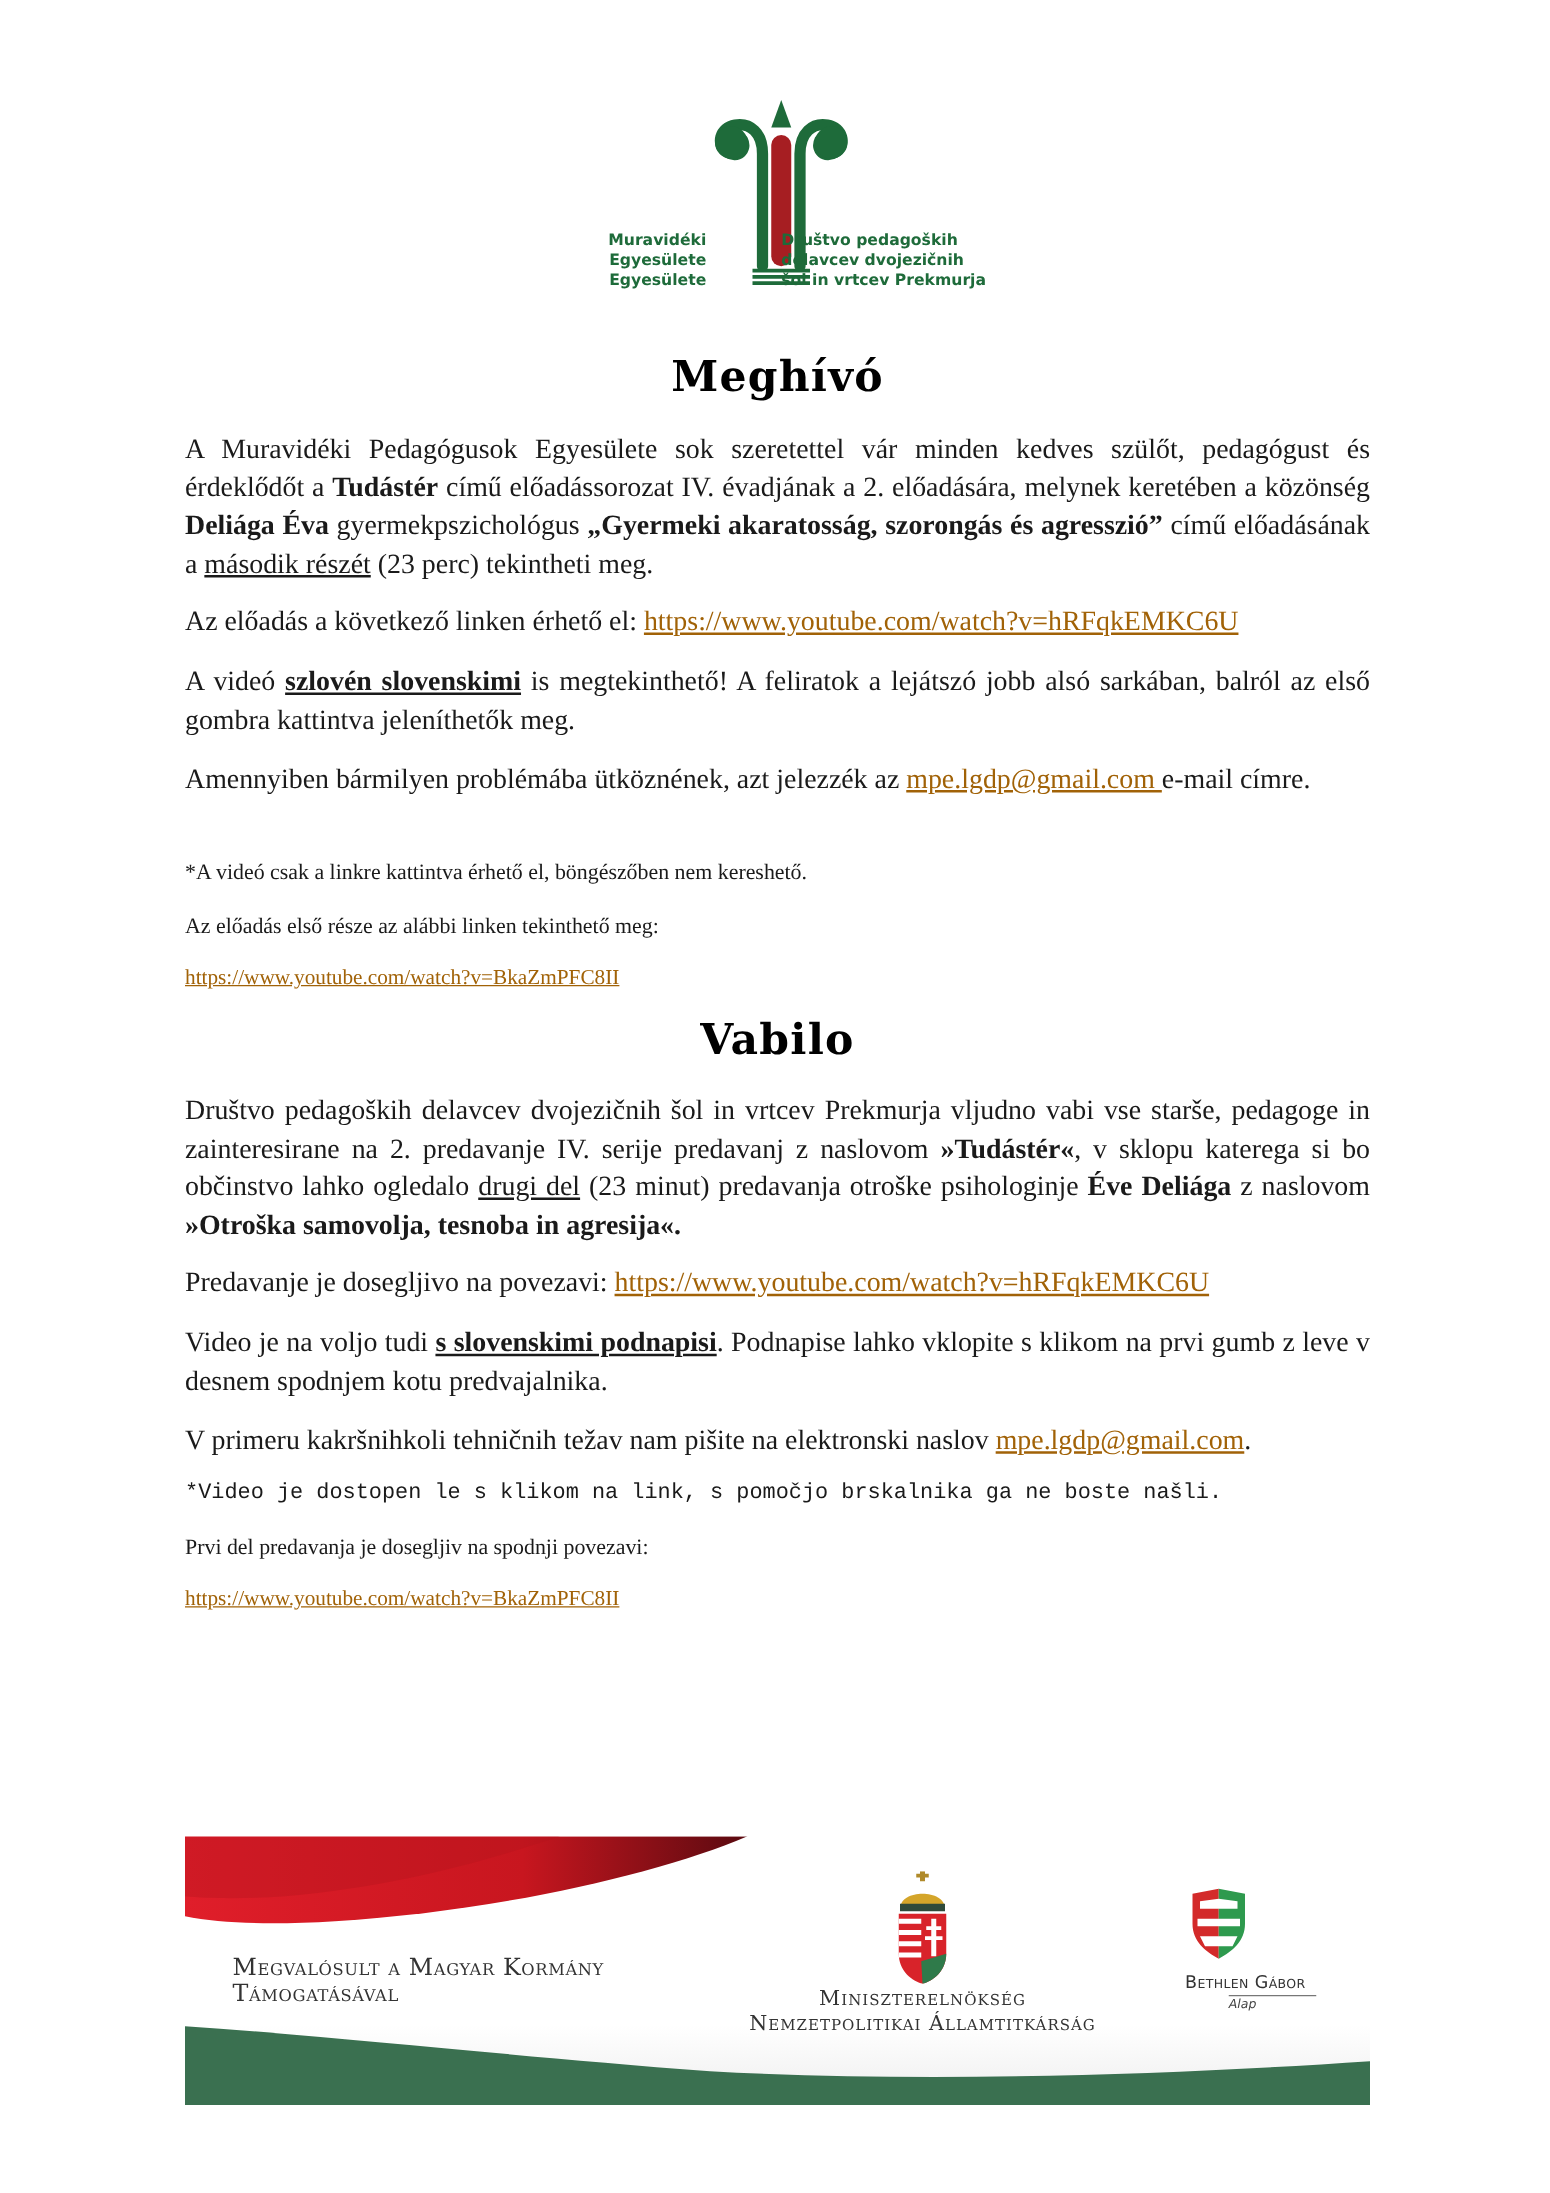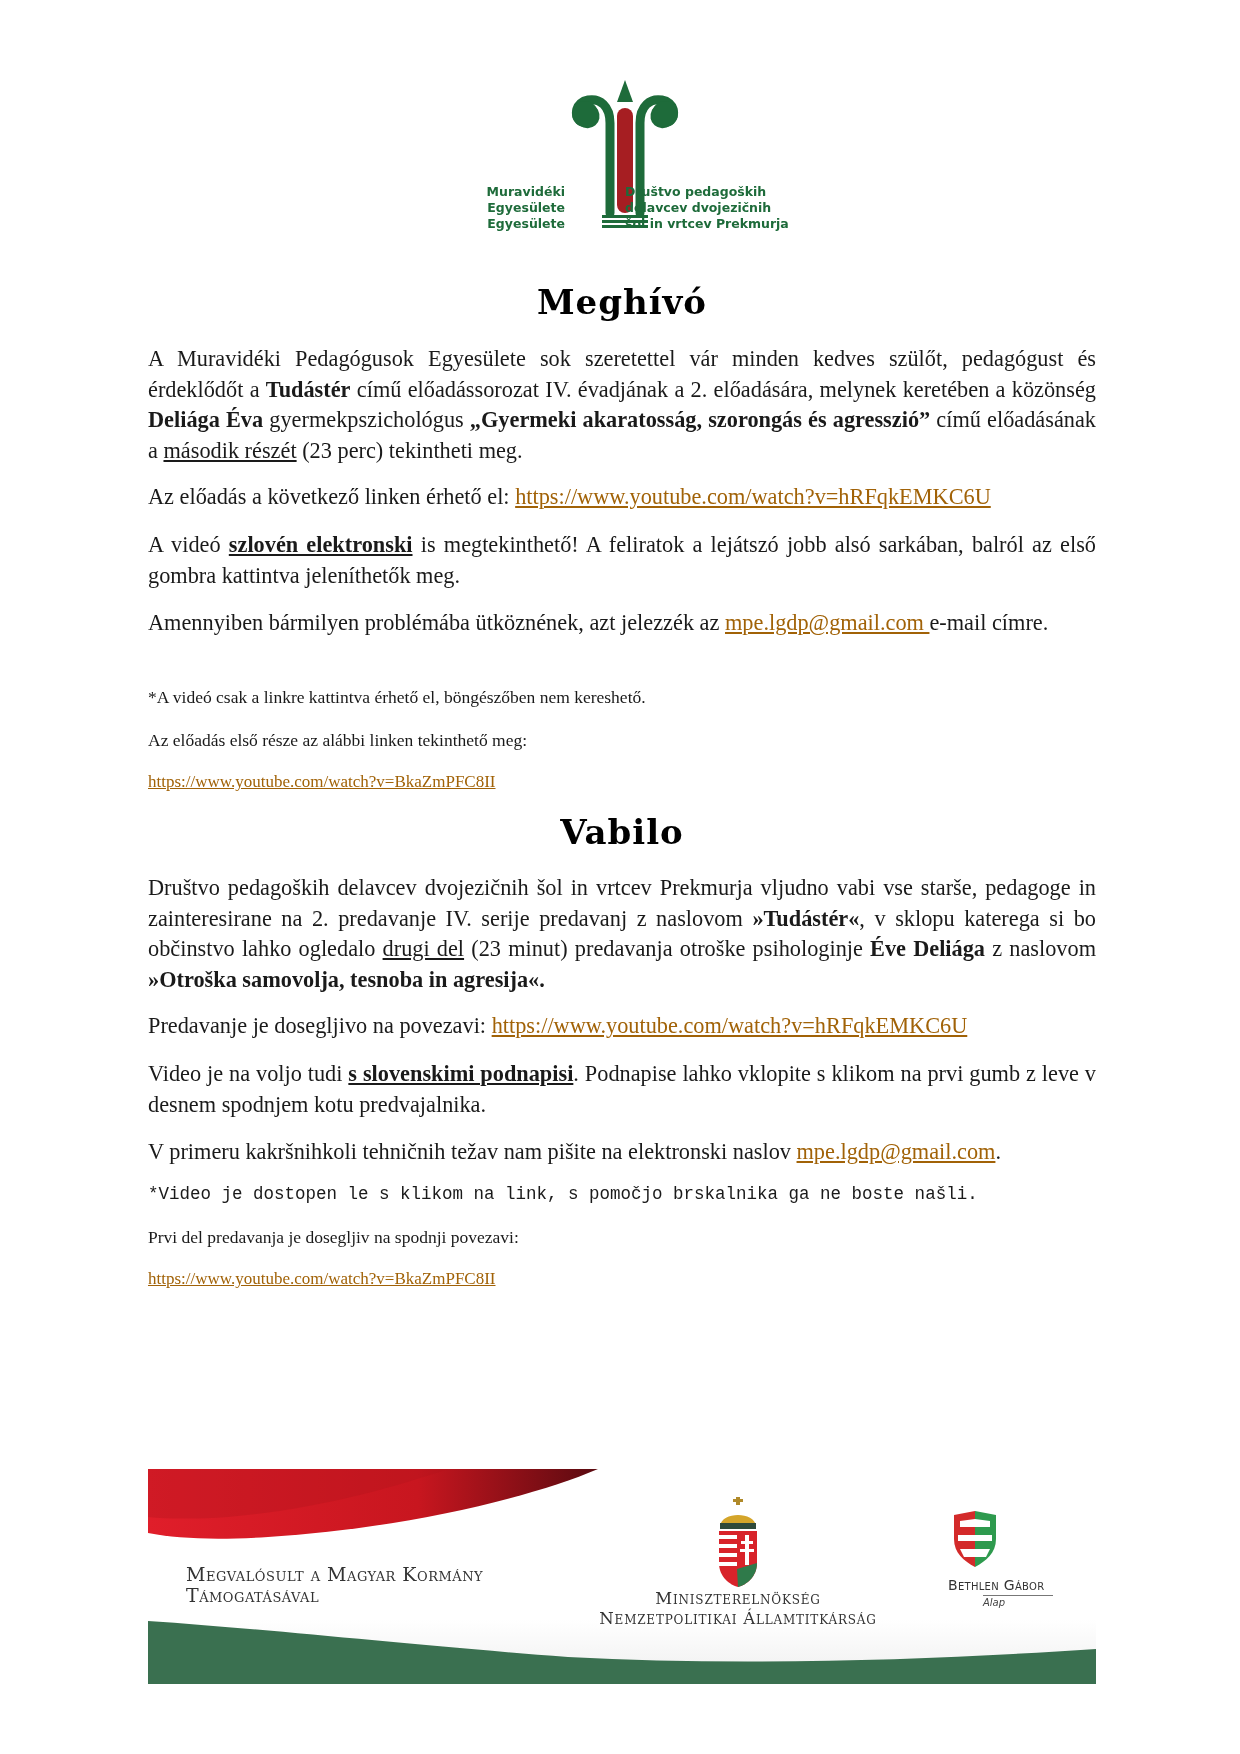--- a/index.html
+++ b/index.html
@@ -70,21 +70,21 @@
 <div class="content" style="top:282px;">
   <h1>Meghívó</h1>
 </div>
 <div class="content" style="top:344px;">
   <p><span>A Muravidéki Pedagógusok Egyesülete sok szeretettel vár minden kedves szülőt, pedagógust és érdeklődőt a </span><b>Tudástér</b><span> című előadássorozat IV. évadjának a 2. előadására, melynek keretében a közönség </span><b>Deliága Éva</b><span> gyermekpszichológus </span><b>„Gyermeki akaratosság, szorongás és agresszió”</b><span> című előadásának a </span><span class="u">második részét</span><span> (23 perc) tekintheti meg.</span></p>
 </div>
 <div class="content" style="top:482px;">
   <p><span>Az előadás a következő linken érhető el: </span><a>https://www.youtube.com/watch?v=hRFqkEMKC6U</a></p>
 </div>
 <div class="content" style="top:530px;">
-  <p><span>A videó </span><b class="u">szlovén elektronski</b><span> is megtekinthető! A feliratok a lejátszó jobb alsó sarkában, balról az első gombra kattintva jeleníthetők meg.</span></p>
+  <p><span>A videó </span><b class="u">szlovén slovenskimi</b><span> is megtekinthető! A feliratok a lejátszó jobb alsó sarkában, balról az első gombra kattintva jeleníthetők meg.</span></p>
 </div>
 <div class="content" style="top:608px;">
   <p><span>Amennyiben bármilyen problémába ütköznének, azt jelezzék az </span><a>mpe.lgdp@gmail.com </a><span>e-mail címre.</span></p>
 </div>
 <div class="content" style="top:686px;">
   <p class="small">*A videó csak a linkre kattintva érhető el, böngészőben nem kereshető.</p>
 </div>
 <div class="content" style="top:729px;">
   <p class="small">Az előadás első része az alábbi linken tekinthető meg:</p>
 </div>

